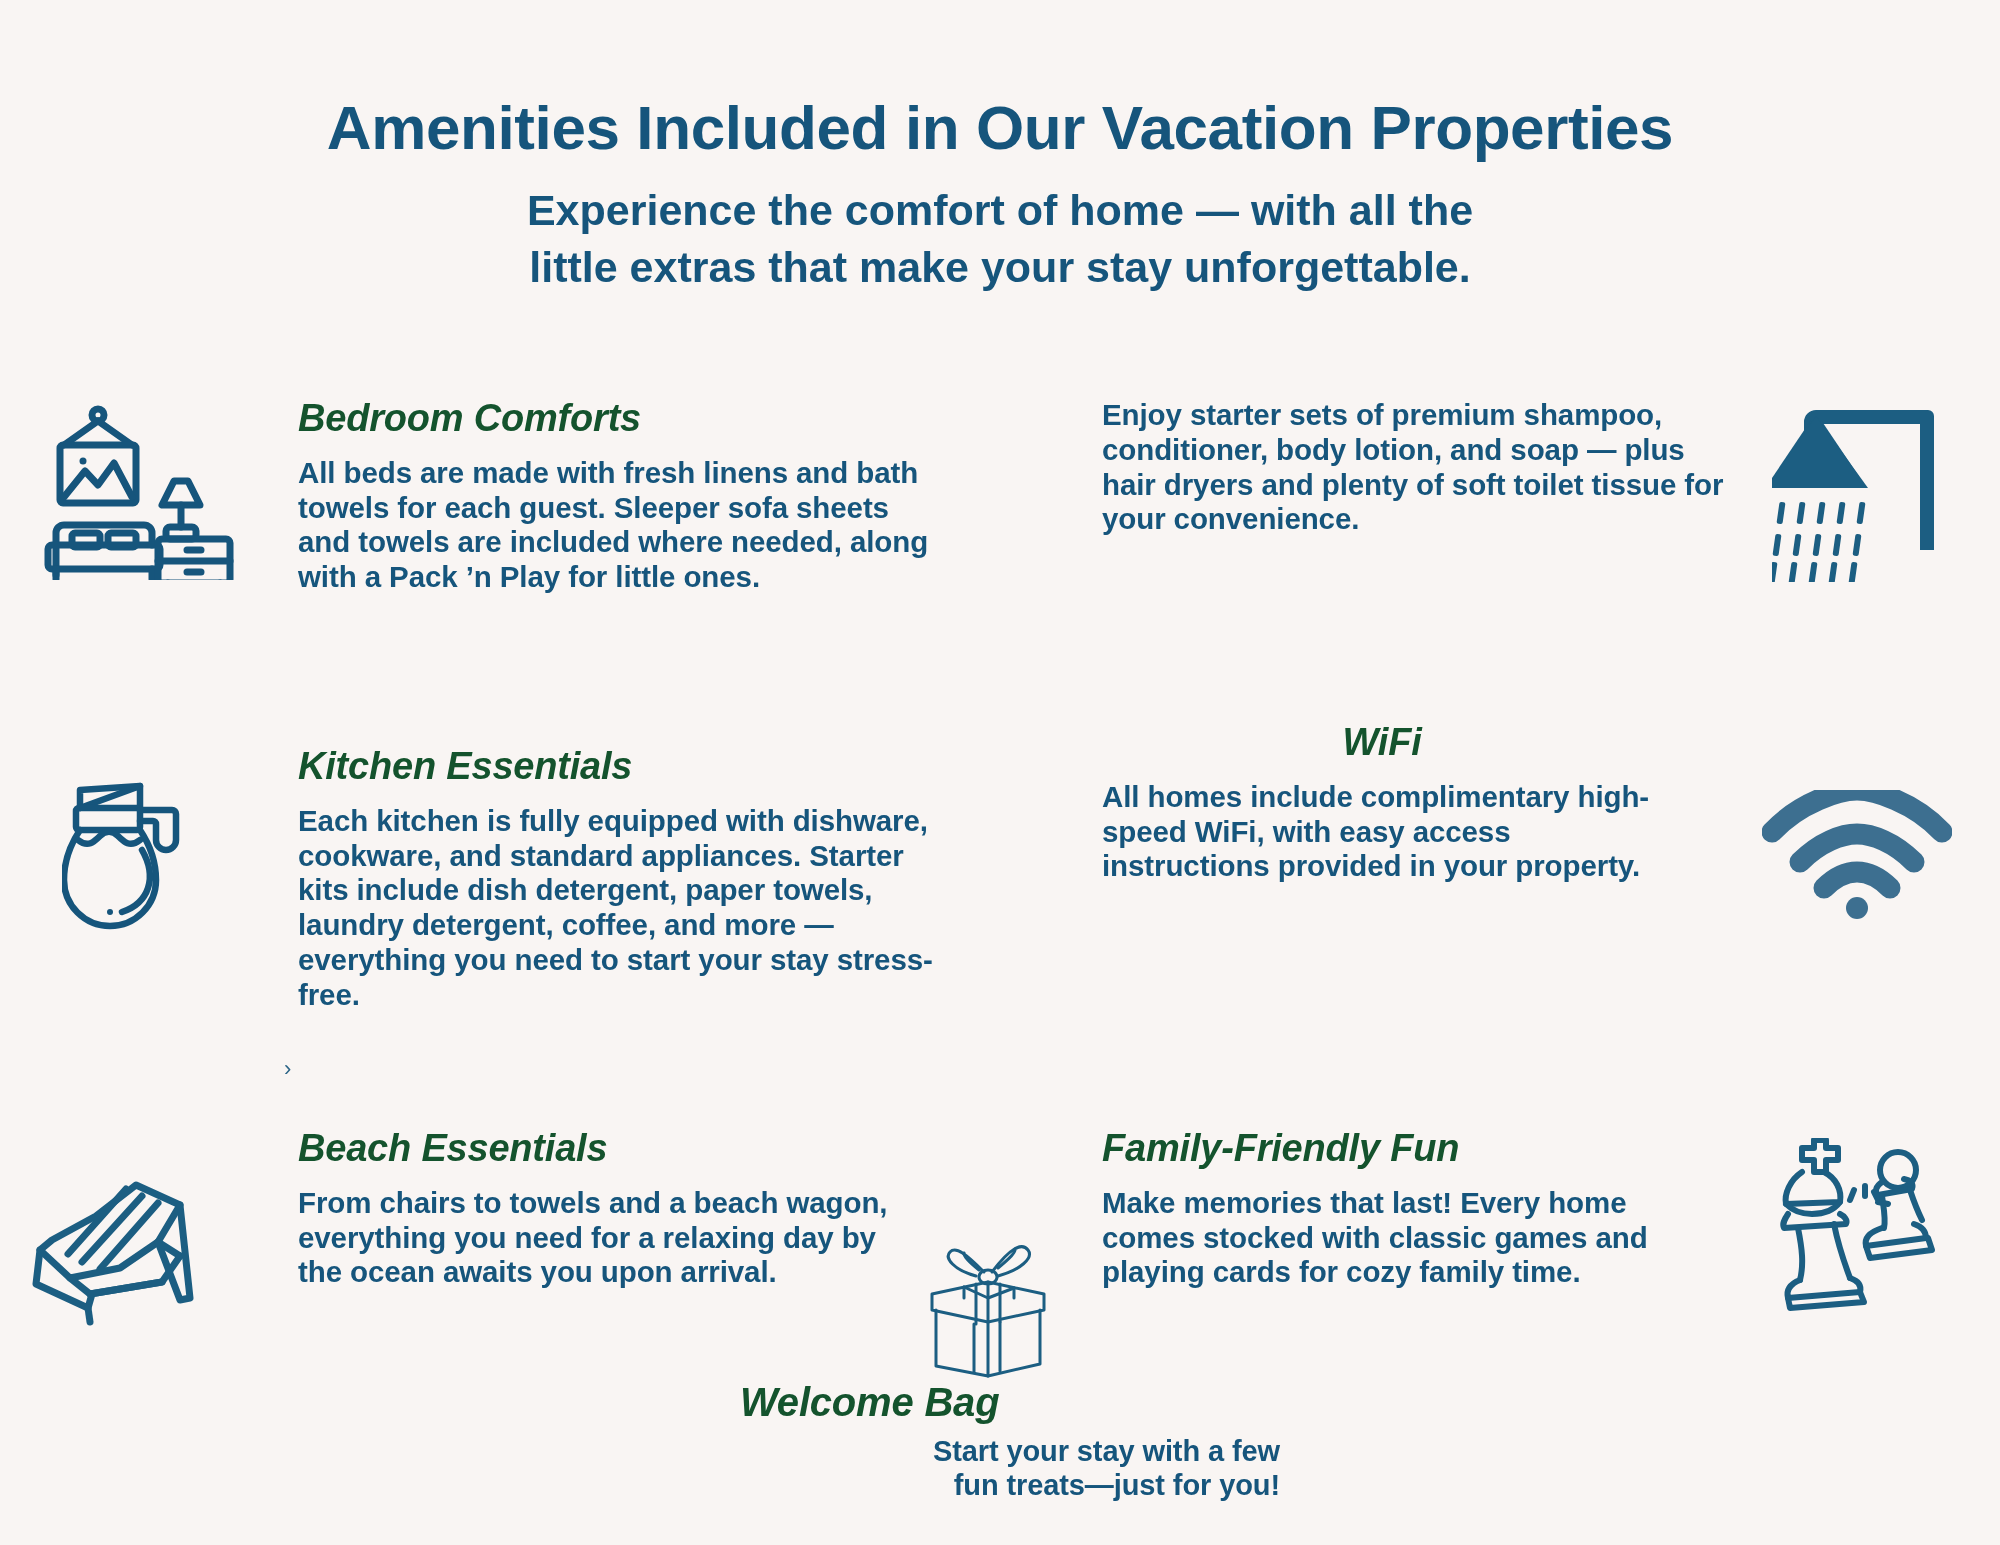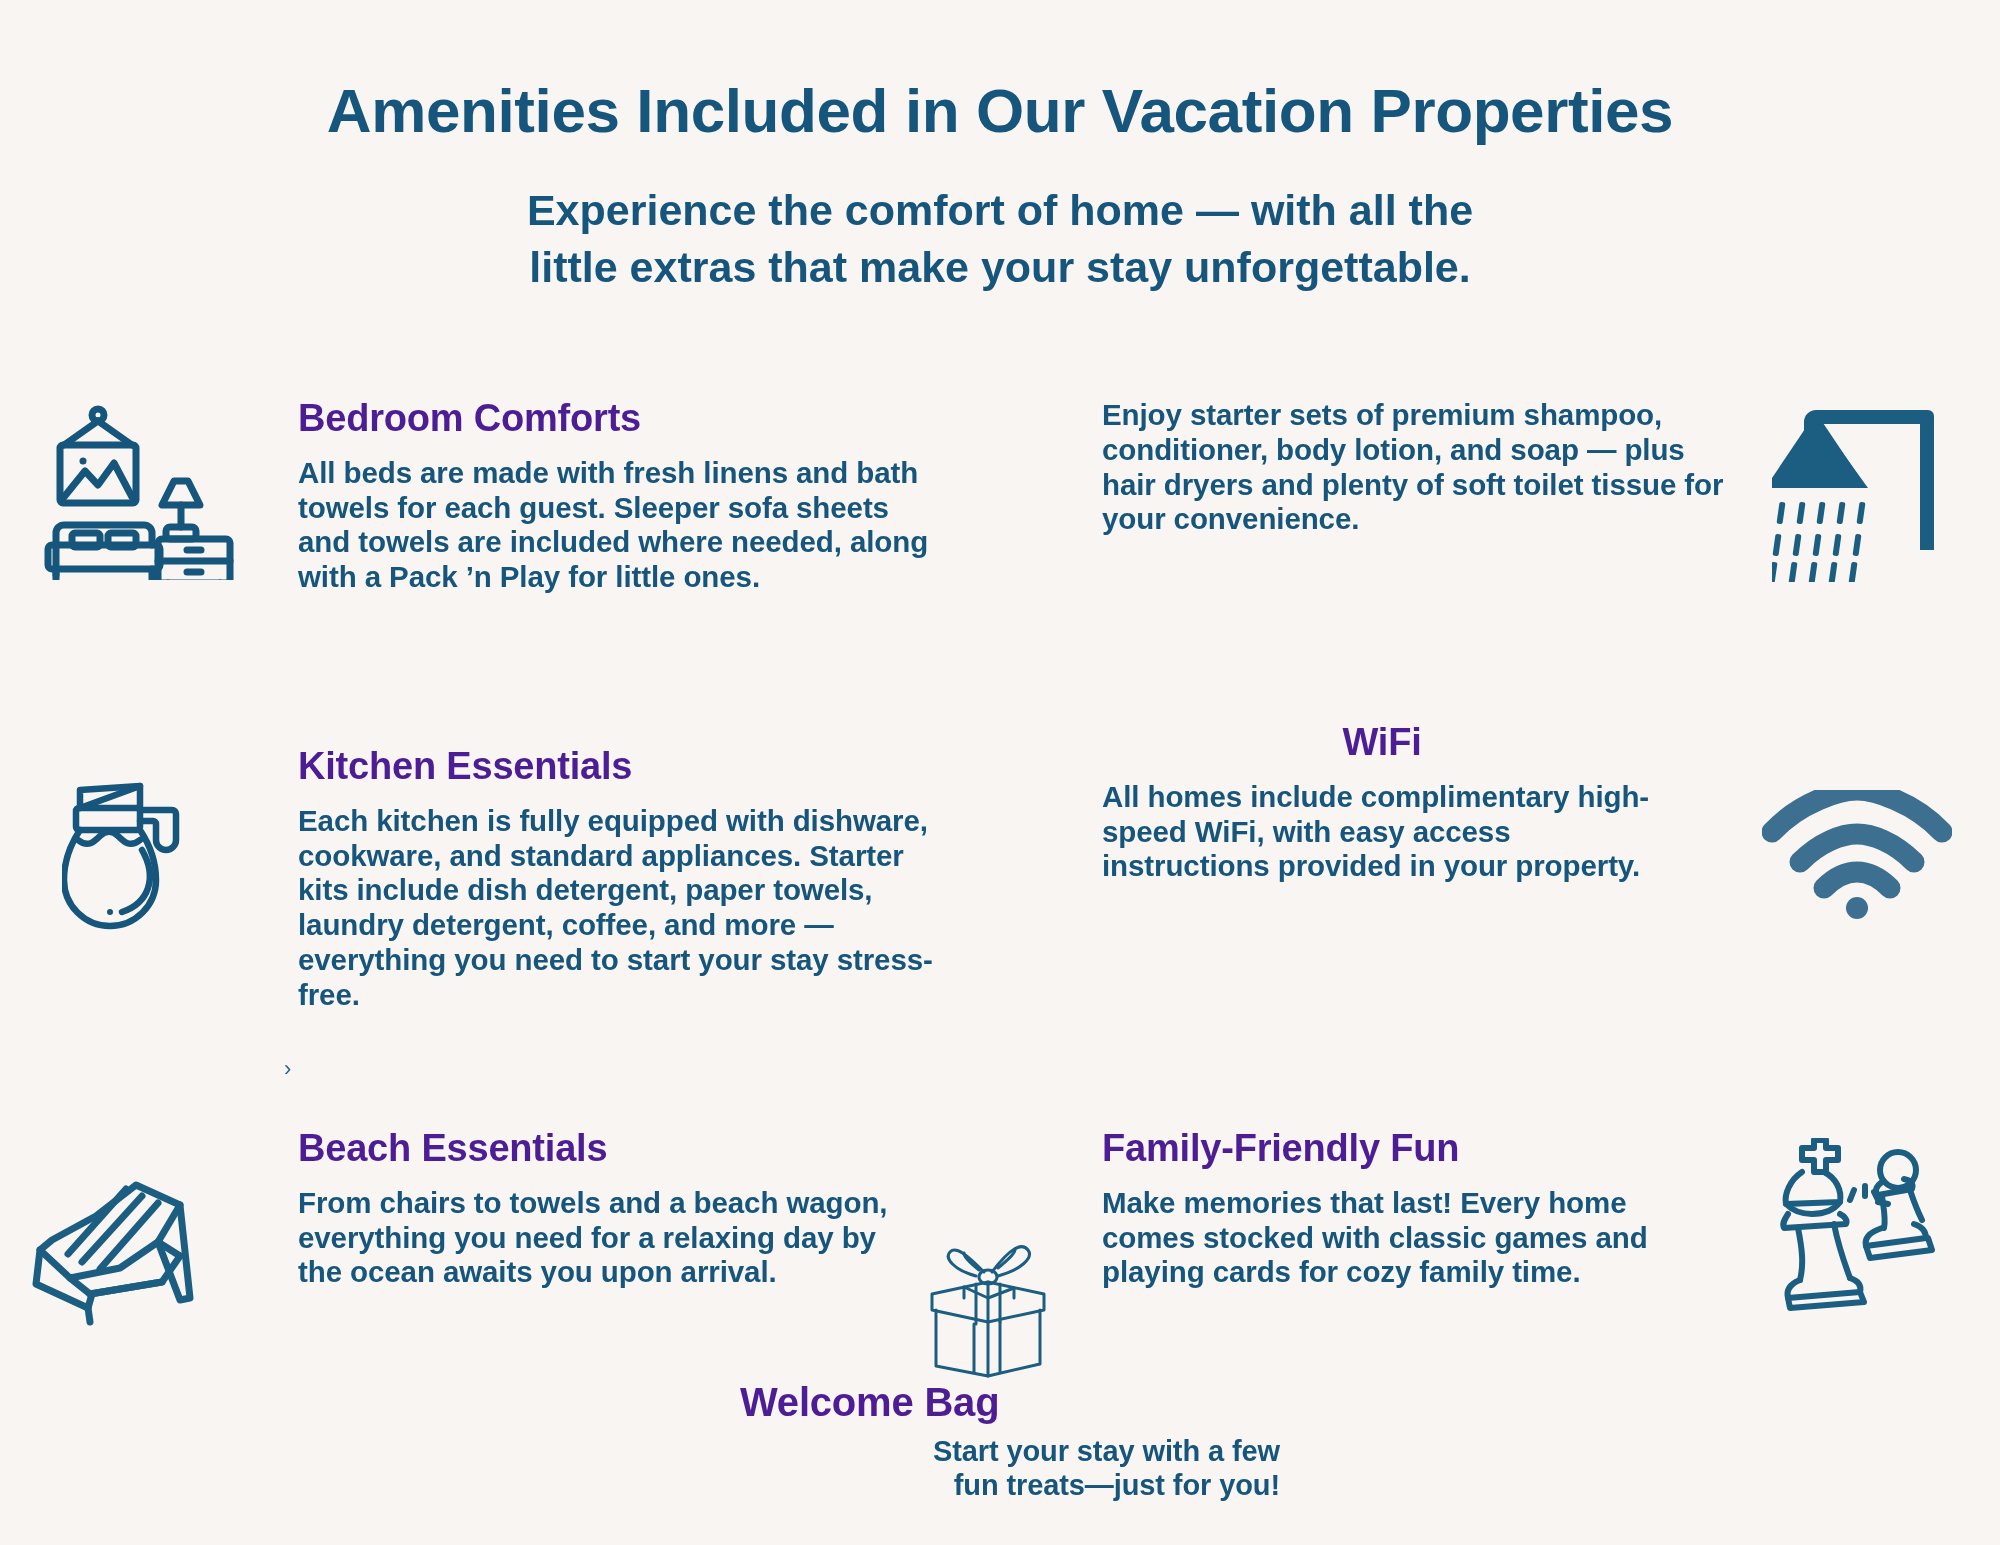--- a/index.html
+++ b/index.html
@@ -19,21 +19,21 @@
 
   .page {
     position: absolute;
     inset: 0;
     background: #f9f5f3;
   }
 
   
   .page-title {
     position: absolute;
-    top: 33px;
+    top: 50px;
     left: 0;
     width: 2000px;
     text-align: center;
     font-size: 62px;
     font-weight: 700;
     letter-spacing: -0.4px;
     color: #16557c;
     line-height: 1.15;
   }
   .page-subtitle {
@@ -48,22 +48,23 @@
     color: #16557c;
   }
 
   
   .block { position: absolute; }
   .block h2 {
     margin: 0 0 16px 0;
     font-size: 38px;
     font-weight: 700;
     line-height: 1.1;
-    color: #4c1d95;
+    color: #14532d;
     letter-spacing: -0.2px;
+    font-style: italic;
   }
   .block p {
     margin: 0;
     font-size: 29.5px;
     font-weight: 700;
     line-height: 1.18;
     color: #16557c;
     letter-spacing: -0.1px;
   }
   .center-head h2 { text-align: center; }

